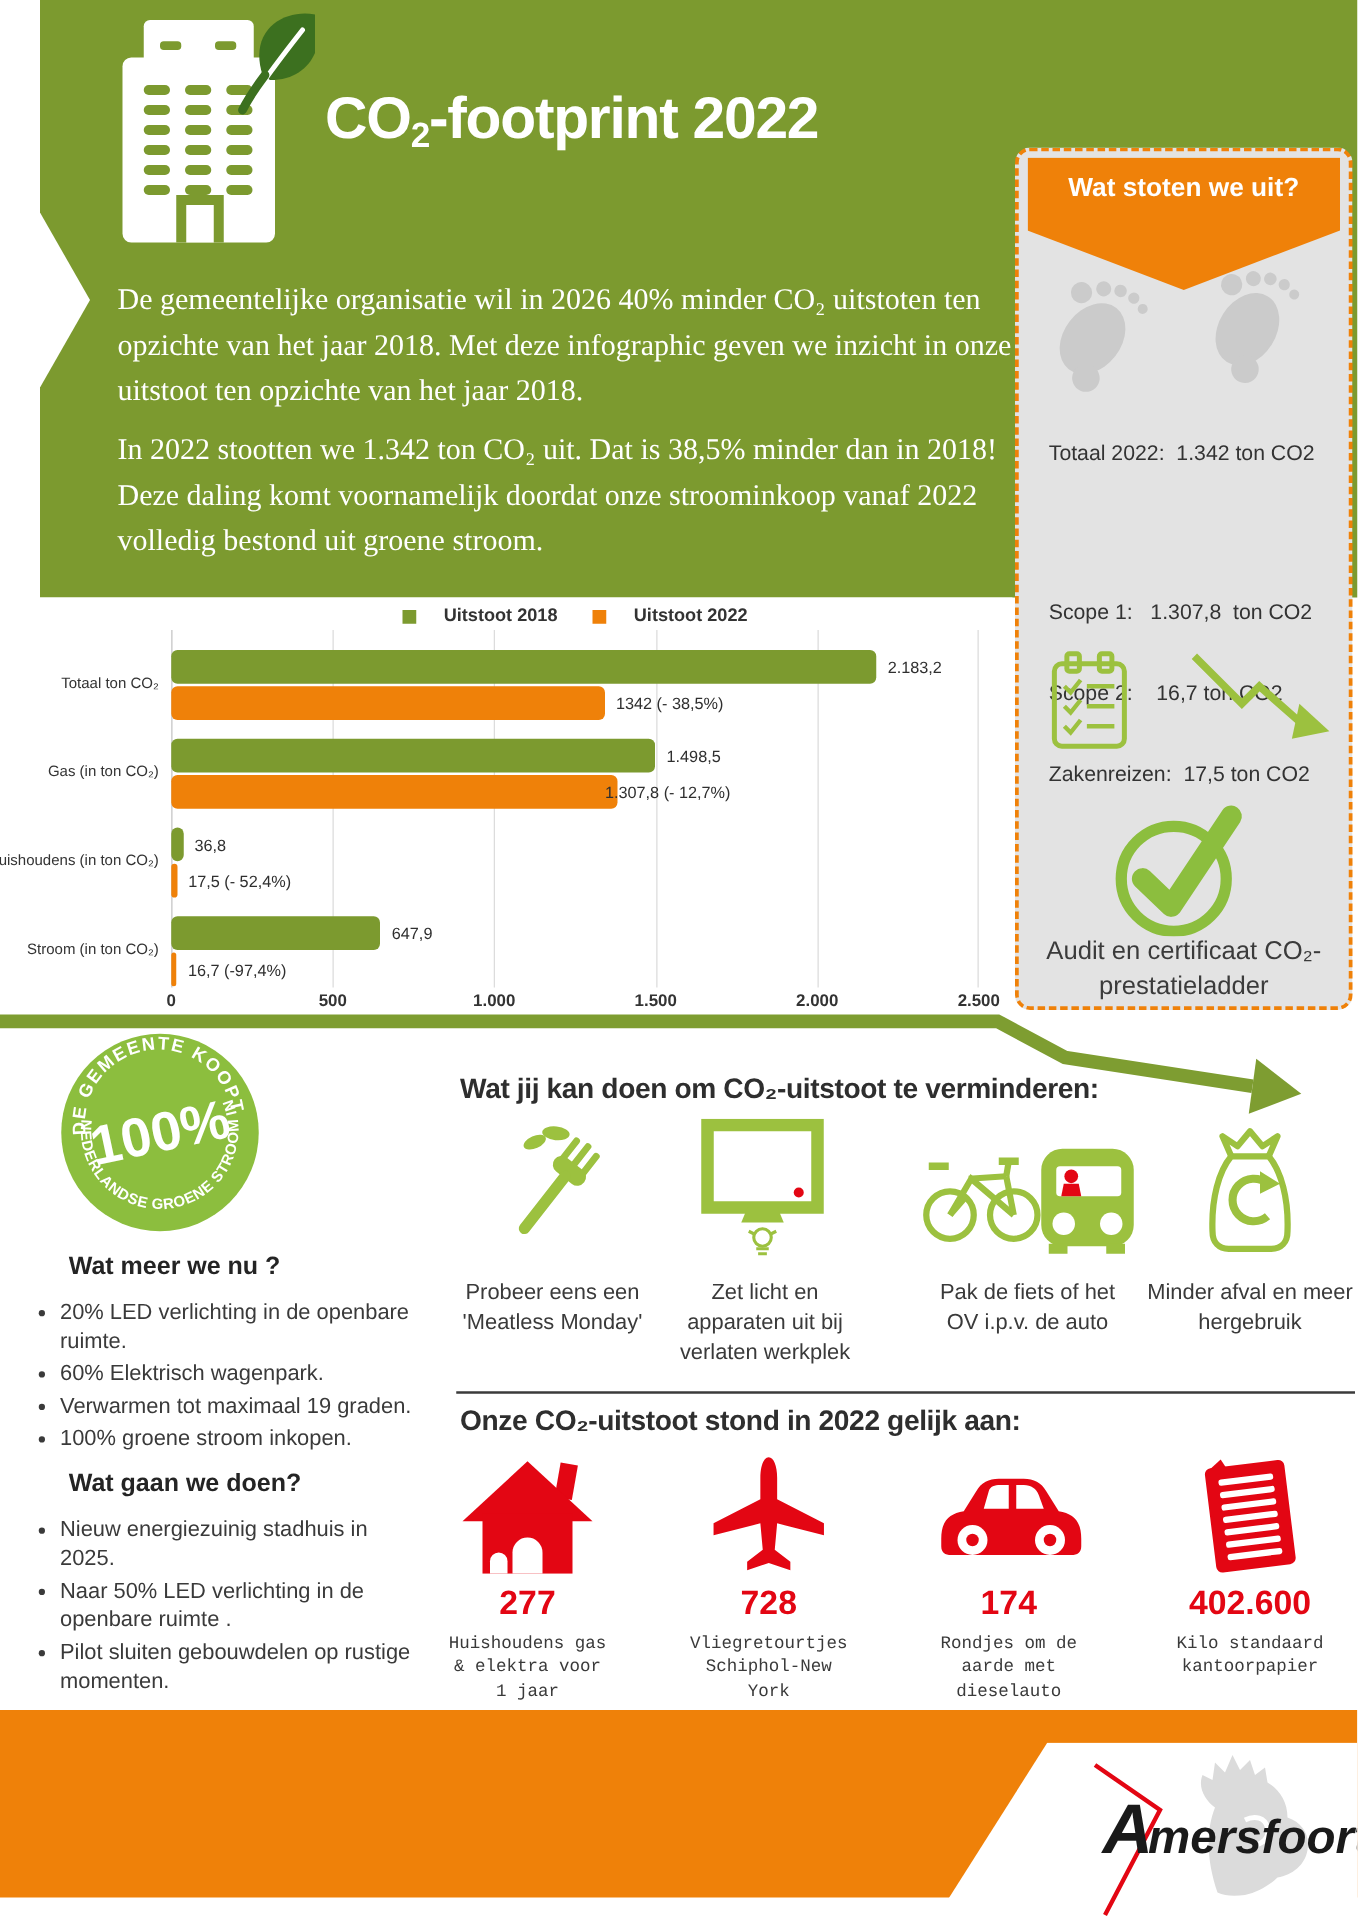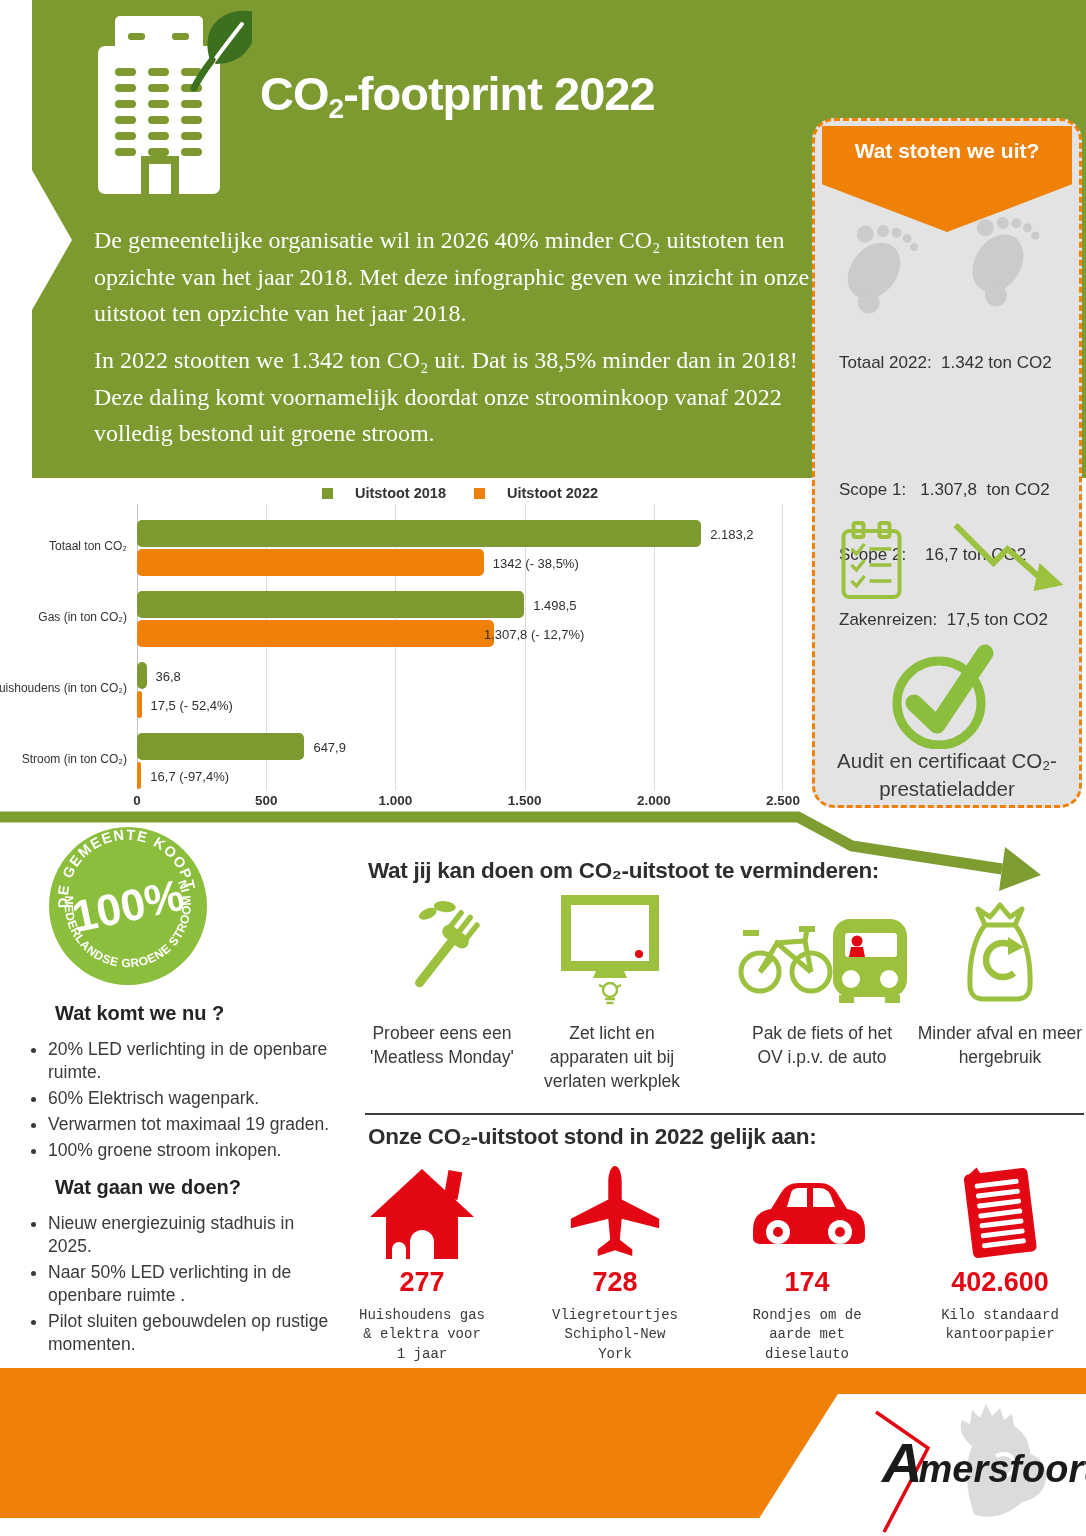--- a/index.html
+++ b/index.html
@@ -30,21 +30,21 @@
   #plot{position:absolute;left:137px;top:40px;width:646px;height:280px;}
   .gridline{position:absolute;top:-14px;height:286px;width:1px;background:#DCDCDC;}
   .gridline.axis0{background:#C4C4C4;}
   .bar{position:absolute;left:0;height:27px;border-radius:5px;z-index:2;}
   .val-label{position:absolute;top:50%;transform:translateY(-50%);font-size:13px;color:#2F2F2F;white-space:nowrap;}
   #xticks{position:absolute;left:137px;top:315px;width:646px;height:18px;}
   .xtick{position:absolute;transform:translateX(-50%);font-size:13.5px;font-weight:600;color:#333;}
 
   
   .sidebar{position:absolute;left:812px;top:118px;width:270px;height:690px;background:var(--panel);
-           border:3.5px dashed var(--orange);border-radius:22px;}
+           border:3.5px dashed var(--orange);border-radius:12px;}
   .banner{position:absolute;left:7px;right:7px;background:var(--orange);
           clip-path:polygon(0 0,100% 0,100% 55%,50% 100%,0 55%);text-align:center;color:#fff;}
   .banner1{top:5px;height:106px;}
   .banner2{top:342px;height:178px;clip-path:polygon(0 0,100% 0,100% 64%,50% 100%,0 64%);}
   .banner-title{padding-top:13px;font-size:21px;font-weight:600;}
   .fp{position:absolute;}
   .stats{position:absolute;left:24px;top:192px;width:236px;color:#333;font-size:17px;white-space:pre;}
   .stats .line{margin-bottom:5px;}
   .stats .gap{height:22px;}
   .banner-icons{position:absolute;top:396px;left:0;width:100%;}
@@ -256,21 +256,21 @@
       <text font-size="14.5" font-weight="bold" letter-spacing="1.5">
         <textPath href="#arcTop" startOffset="50%" text-anchor="middle">DE GEMEENTE KOOPT</textPath>
       </text>
       <text font-size="12" font-weight="bold" letter-spacing="0.5">
         <textPath href="#arcBot" startOffset="50%" text-anchor="middle">NEDERLANDSE GROENE STROOM IN</textPath>
       </text>
       <text x="82" y="97" font-size="44" font-weight="bold" text-anchor="middle" transform="rotate(-4 82 82)">100%</text>
     </g>
   </svg>
 
-  <h3 class="list-head lh1">Wat komt we nu ?</h3>
+  <h3 class="list-head lh1">Wat meer we nu ?</h3>
   <ul class="blist bl1">
     <li>20% LED verlichting in de openbare ruimte.</li>
     <li>60% Elektrisch wagenpark.</li>
     <li>Verwarmen tot maximaal 19 graden.</li>
     <li>100% groene stroom inkopen.</li>
   </ul>
   <h3 class="list-head lh2">Wat gaan we doen?</h3>
   <ul class="blist bl2">
     <li>Nieuw energiezuinig stadhuis in 2025.</li>
     <li>Naar 50% LED verlichting in de openbare ruimte .</li>

